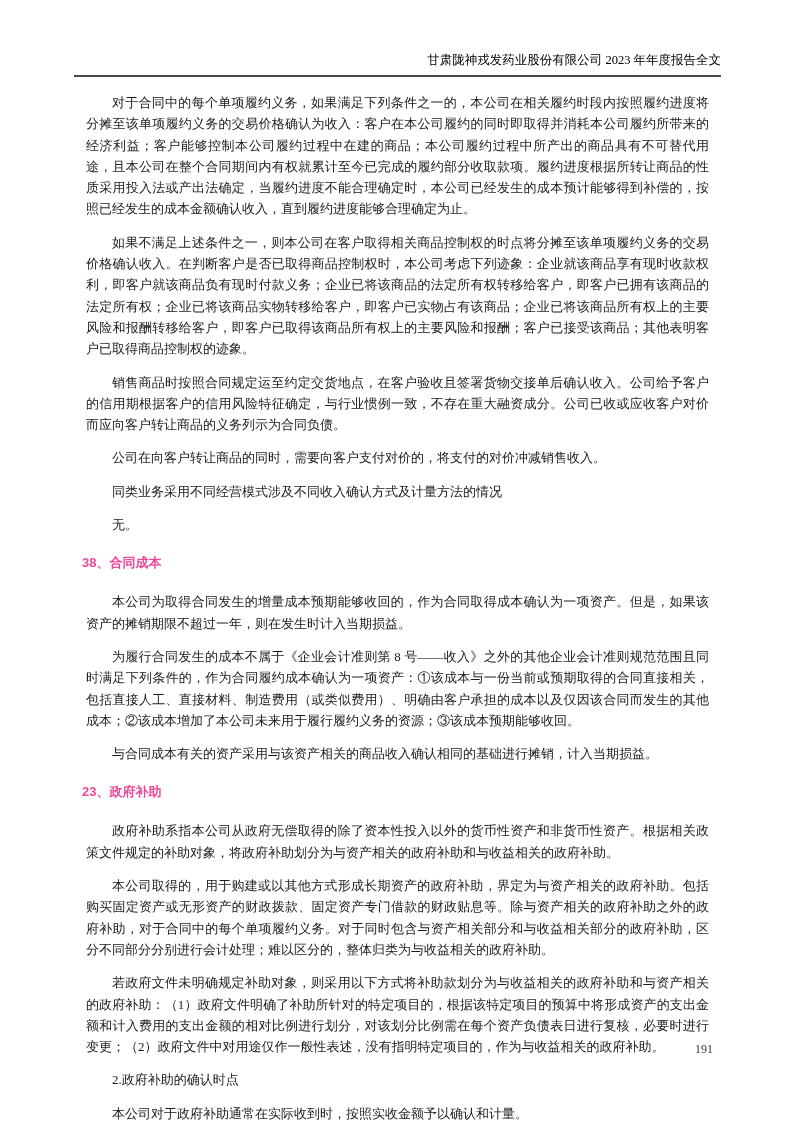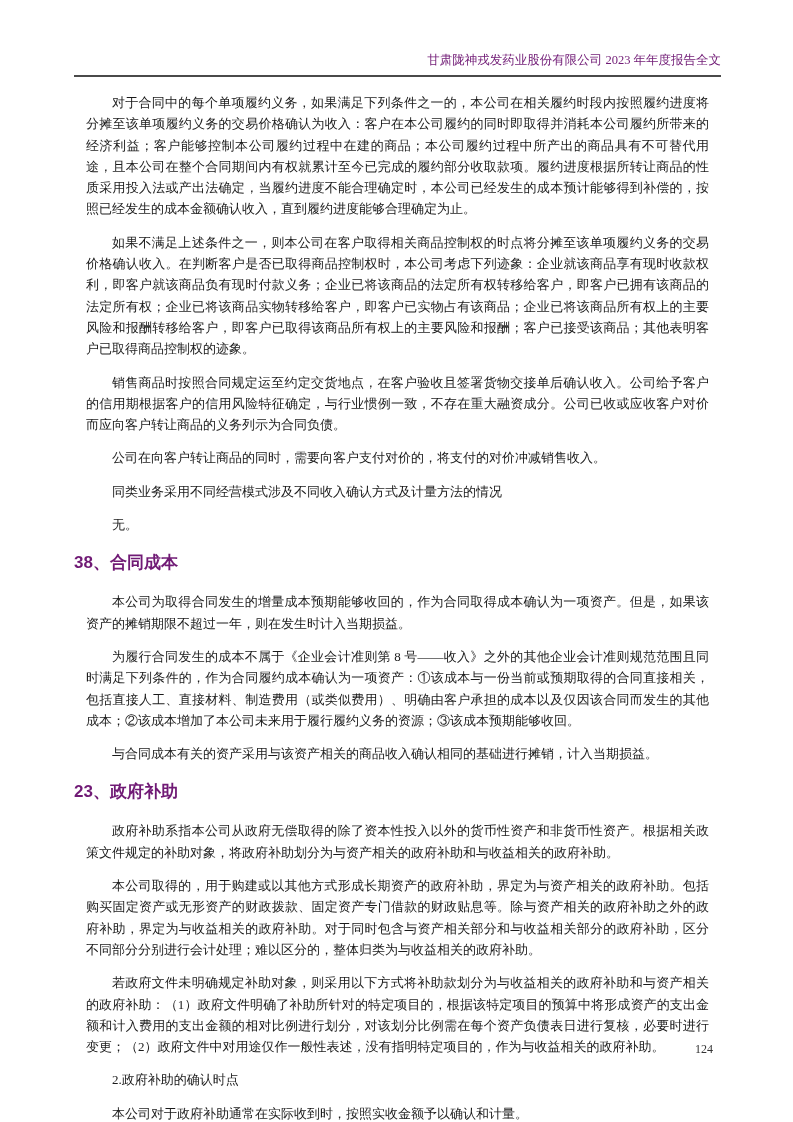--- a/index.html
+++ b/index.html
@@ -19,42 +19,42 @@
     height: 1122px;
     box-sizing: border-box;
     padding: 52px 72px 0 74px;
     overflow: hidden;
     background: #ffffff;
   }
   .report-header {
     text-align: right;
     font-size: 12.5px;
     line-height: 16px;
-    color: #701a75;
+    color: #000000;
     padding-bottom: 7px;
     border-bottom: 2.5px solid #4a4a4a;
   }
   .content {
     margin-top: 15px;
     font-size: 13px;
     line-height: 21.3px;
     text-align: justify;
   }
   p.para {
     margin: 12px;
     text-indent: 2em;
     word-break: break-all;
   }
   h2.section-heading {
     font-family: "Liberation Sans", "DejaVu Sans", sans-serif;
-    font-size: 17px;
+    font-size: 13px;
     line-height: 21px;
     font-weight: bold;
-    color: #701a75;
-    margin: 17px 0 18px 0;
+    color: #ec4899;
+    margin: 17px 0 18px 8px;
     text-indent: 0;
   }
   .page-number {
     position: absolute;
     top: 1042px;
     right: 80px;
     font-size: 12px;
     color: #333333;
   }
 </style>
@@ -78,23 +78,23 @@
 
     <h2 class="section-heading">38、合同成本</h2>
 
     <p class="para">本公司为取得合同发生的增量成本预期能够收回的，作为合同取得成本确认为一项资产。但是，如果该资产的摊销期限不超过一年，则在发生时计入当期损益。</p>
     <p class="para">为履行合同发生的成本不属于《企业会计准则第 8 号——收入》之外的其他企业会计准则规范范围且同时满足下列条件的，作为合同履约成本确认为一项资产：①该成本与一份当前或预期取得的合同直接相关，包括直接人工、直接材料、制造费用（或类似费用）、明确由客户承担的成本以及仅因该合同而发生的其他成本；②该成本增加了本公司未来用于履行履约义务的资源；③该成本预期能够收回。</p>
     <p class="para">与合同成本有关的资产采用与该资产相关的商品收入确认相同的基础进行摊销，计入当期损益。</p>
 
     <h2 class="section-heading">23、政府补助</h2>
 
     <p class="para">政府补助系指本公司从政府无偿取得的除了资本性投入以外的货币性资产和非货币性资产。根据相关政策文件规定的补助对象，将政府补助划分为与资产相关的政府补助和与收益相关的政府补助。</p>
-    <p class="para">本公司取得的，用于购建或以其他方式形成长期资产的政府补助，界定为与资产相关的政府补助。包括购买固定资产或无形资产的财政拨款、固定资产专门借款的财政贴息等。除与资产相关的政府补助之外的政府补助，界定为与收益相关的政府补助。对于同时包含与资产相关部分和与收益相关部分的政府补助，区分不同部分分别进行会计处理；难以区分的，整体归类为与收益相关的政府补助。</p>
+    <p class="para">本公司取得的，用于购建或以其他方式形成长期资产的政府补助，界定为与资产相关的政府补助。包括购买固定资产或无形资产的财政拨款、固定资产专门借款的财政贴息等。除与资产相关的政府补助之外的政府补助，对于合同中的每个单项履约义务。对于同时包含与资产相关部分和与收益相关部分的政府补助，区分不同部分分别进行会计处理；难以区分的，整体归类为与收益相关的政府补助。</p>
     <p class="para">若政府文件未明确规定补助对象，则采用以下方式将补助款划分为与收益相关的政府补助和与资产相关的政府补助：（1）政府文件明确了补助所针对的特定项目的，根据该特定项目的预算中将形成资产的支出金额和计入费用的支出金额的相对比例进行划分，对该划分比例需在每个资产负债表日进行复核，必要时进行变更；（2）政府文件中对用途仅作一般性表述，没有指明特定项目的，作为与收益相关的政府补助。</p>
     <p class="para">2.政府补助的确认时点</p>
     <p class="para">本公司对于政府补助通常在实际收到时，按照实收金额予以确认和计量。</p>
     <p class="para">但对于期末有确凿证据表明能够符合财政扶持政策规定的相关条件预计能够收到财政扶持资金，按照应收的金额计量。按照应收金额计量的政府补助应同时符合以下条件：（1）应收补助款的金额已经过有权政府部门发文确认，或者可</p>
 
   </div>
 
-  <div class="page-number">124</div>
+  <div class="page-number">191</div>
 
 </div>
 
 </body></html>

